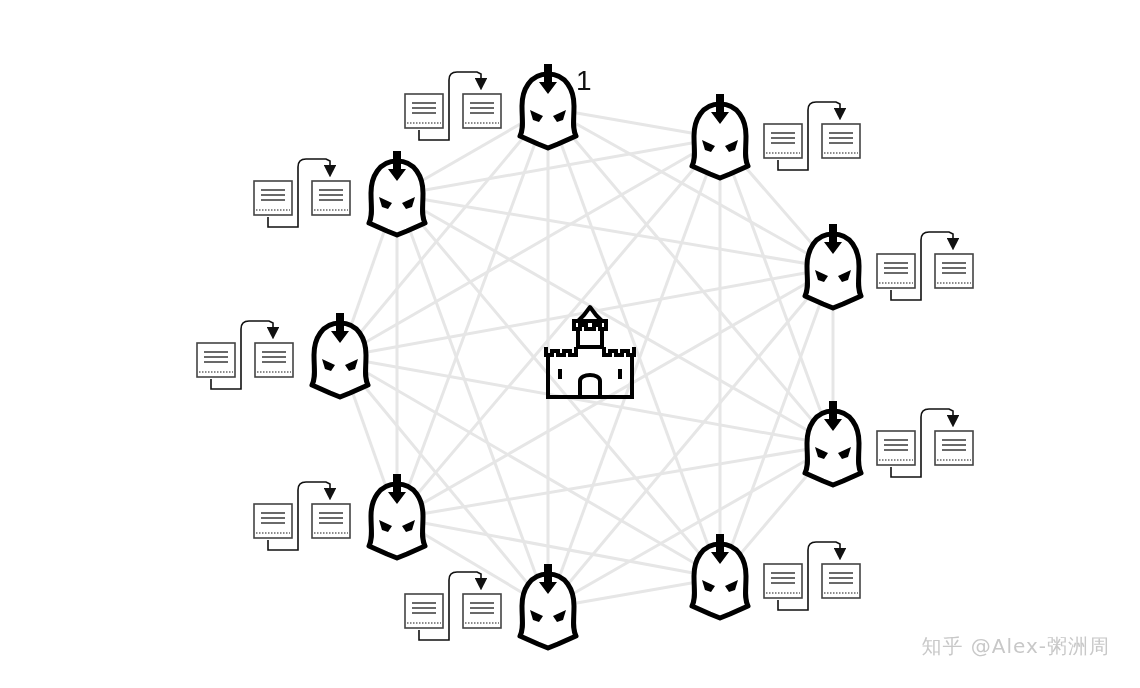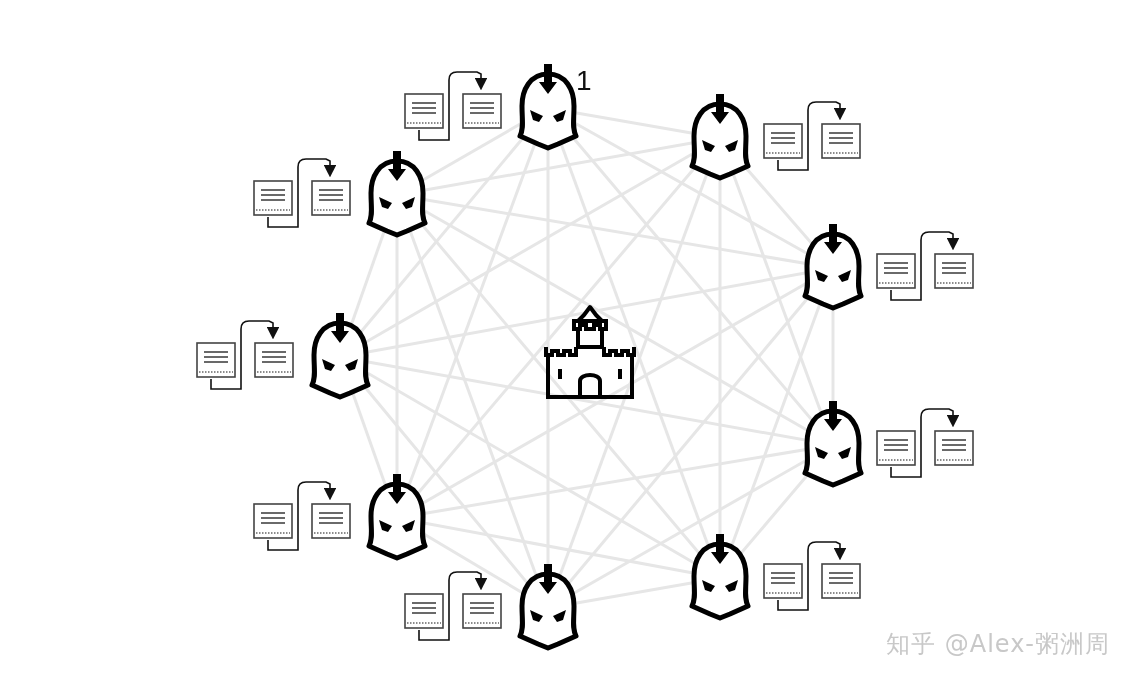--- a/index.html
+++ b/index.html
@@ -1,18 +1,18 @@
 <!DOCTYPE html>
 <html><head>
 <meta charset="utf-8">
 <style>
   html,body{margin:0;padding:0;background:#ffffff;}
   body{width:1140px;height:688px;position:relative;overflow:hidden;font-family:"DejaVu Sans",sans-serif;}
   #stage{position:absolute;left:0;top:0;width:1140px;height:688px;}
-  .watermark{position:absolute;right:30px;bottom:28px;font-family:"DejaVu Sans",sans-serif;font-size:24px;color:#c8c8c8;letter-spacing:1px;}
+  .watermark{position:absolute;right:30px;bottom:28px;font-family:"DejaVu Sans",sans-serif;font-size:20px;color:#c8c8c8;letter-spacing:1px;}
 </style>
 </head>
 <body>
 
 <svg id="stage" width="1140" height="688" viewBox="0 0 1140 688" xmlns="http://www.w3.org/2000/svg">
   <defs>
     <marker id="arrowhead" markerWidth="8" markerHeight="8" refX="4" refY="4" orient="auto">
       <path d="M0,0 L8,4 L0,8 z" fill="#111"></path>
     </marker>
     <g id="helmet">

